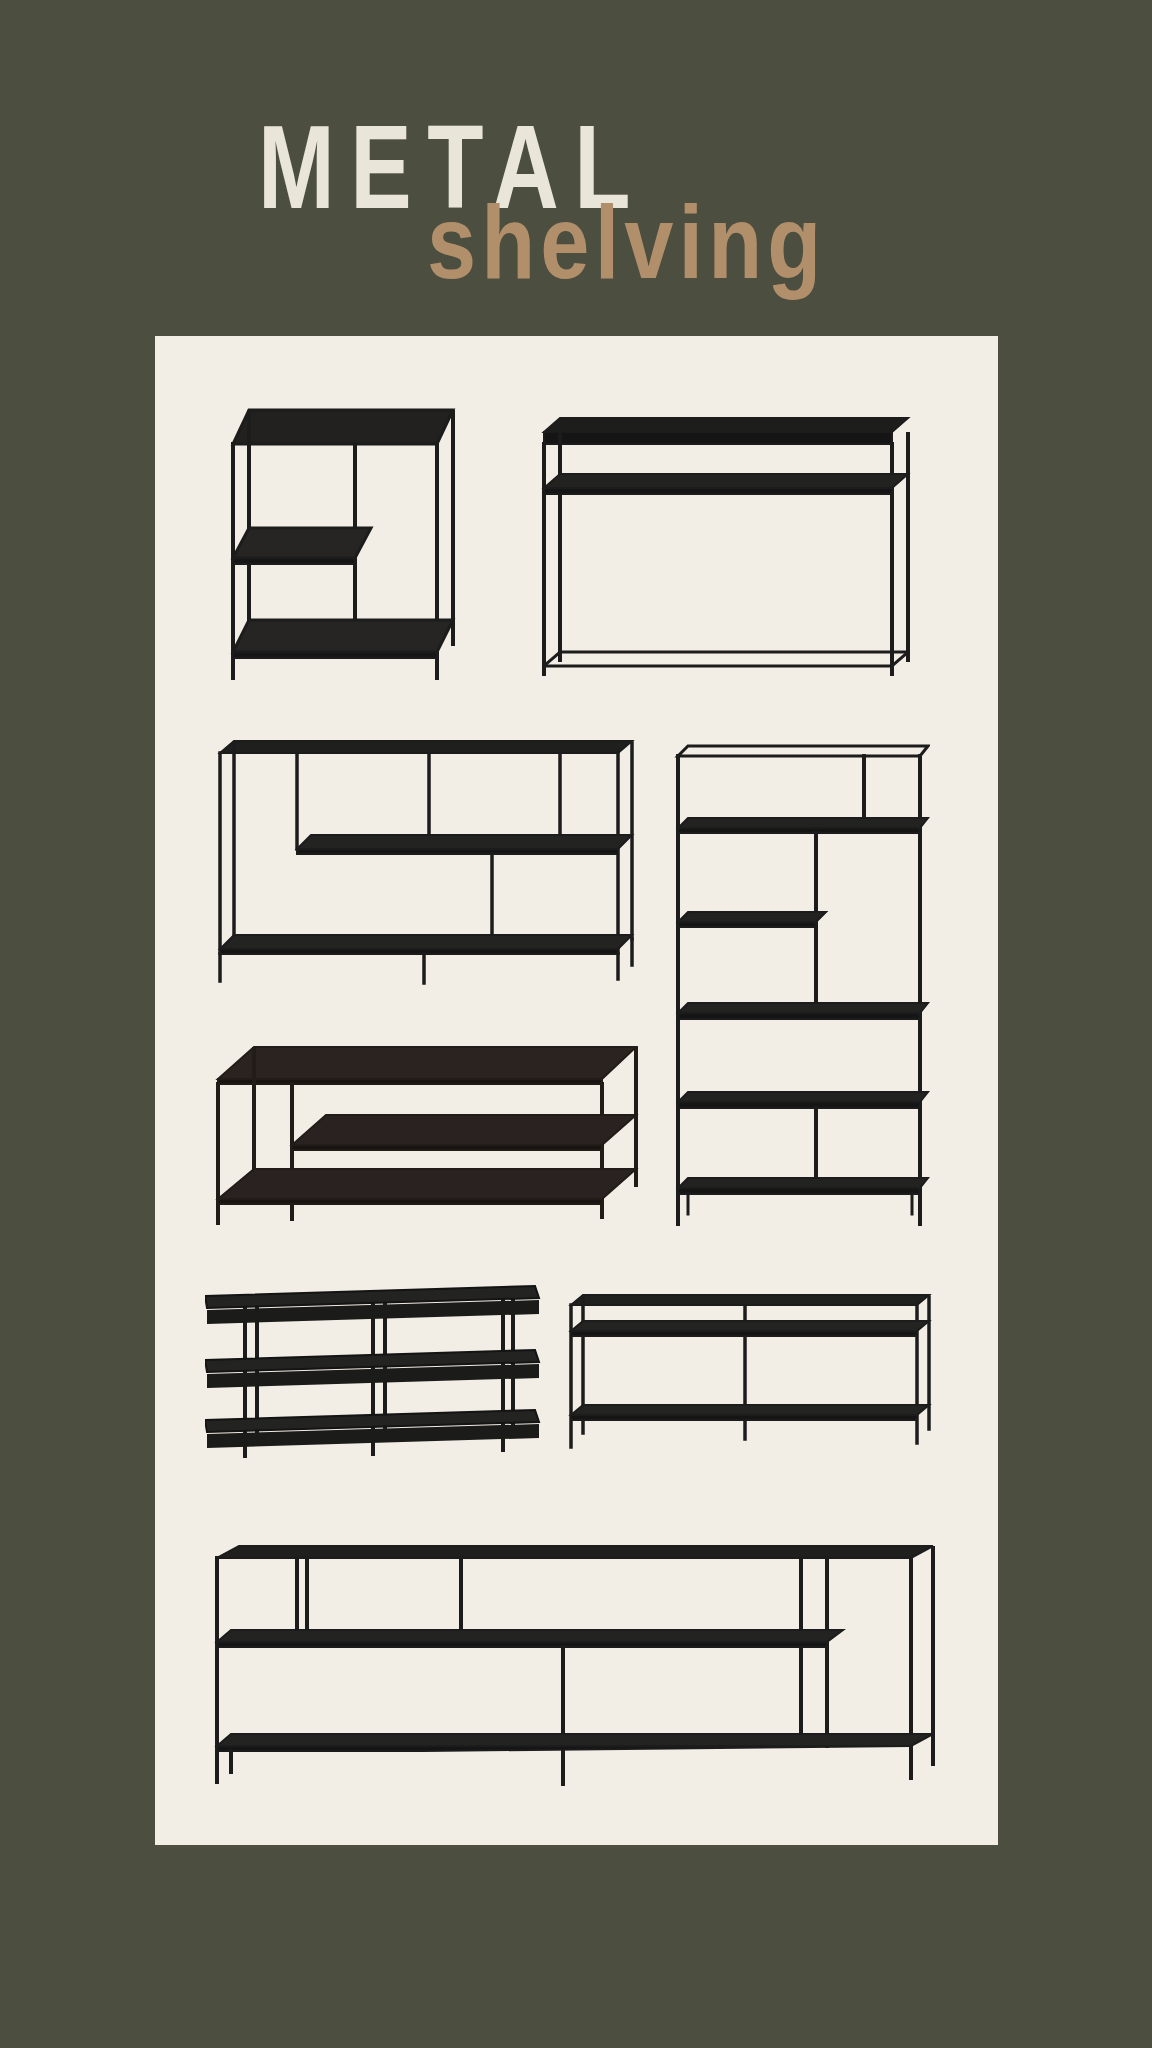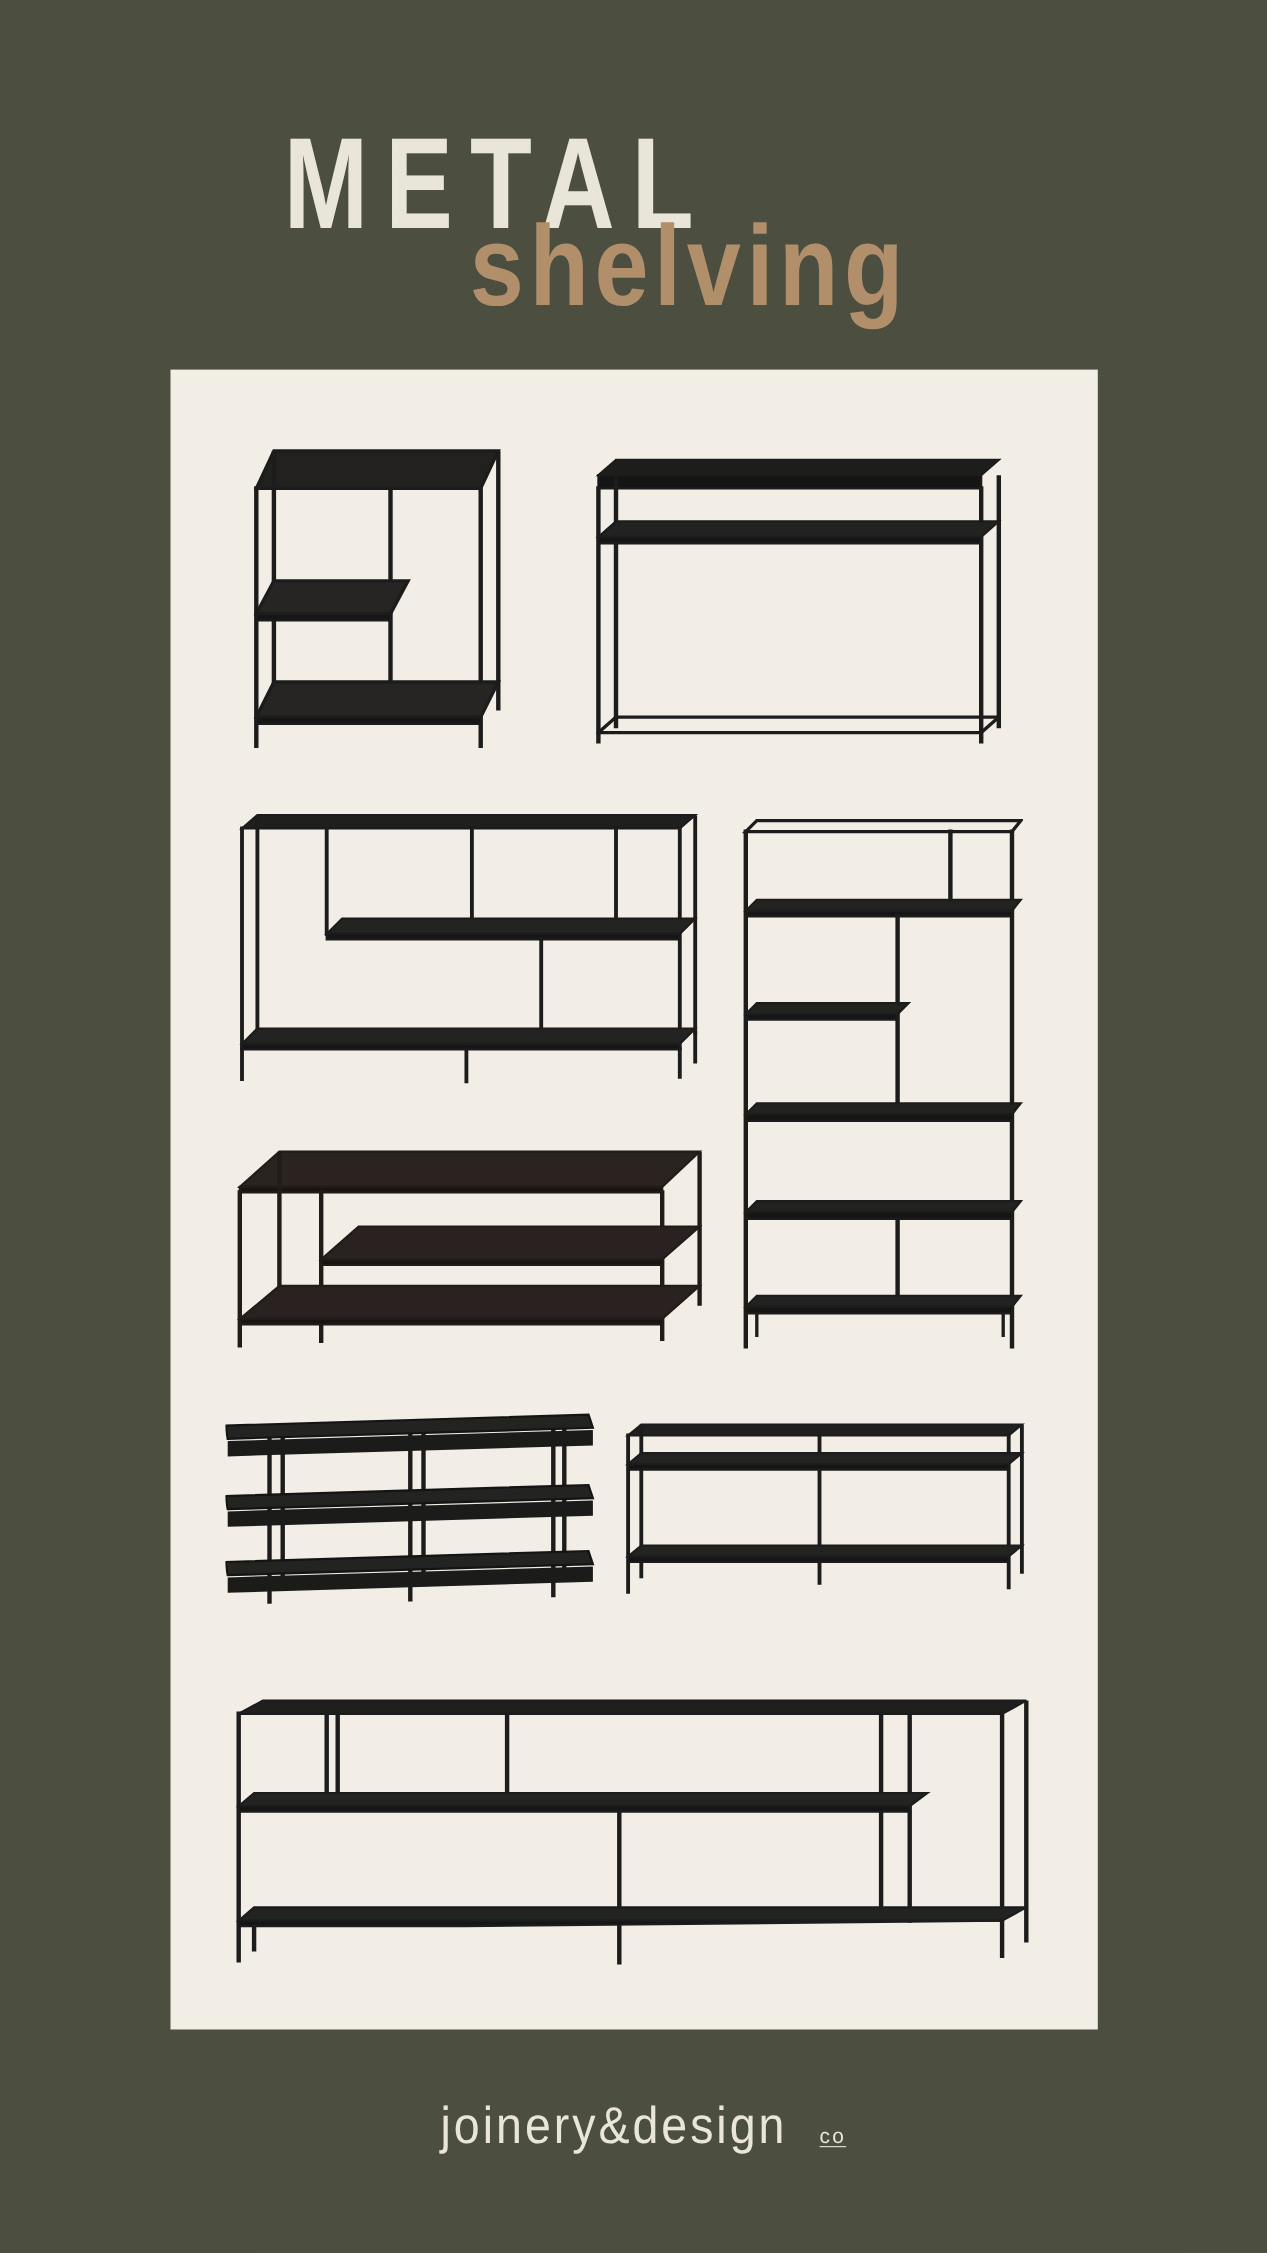--- a/index.html
+++ b/index.html
@@ -237,18 +237,14 @@
           <polygon points="6,212 700,212 722,200 20,200" fill="#232322" stroke-width="2"></polygon>
           <polygon points="6,212 700,212 212,217 6,217" fill="#151515" stroke-width="2"></polygon>
           <line x1="352" y1="217" x2="352" y2="250"></line>
           <line x1="20" y1="217" x2="20" y2="238"></line>
         </g>
       </svg>
     </figure>
 
   </div>
 
-  <div class="brand">
-    <span class="brand-main">joinery&amp;design</span>
-    <span class="brand-suffix">co</span>
-  </div>
 
 </div>
 
 </body></html>

